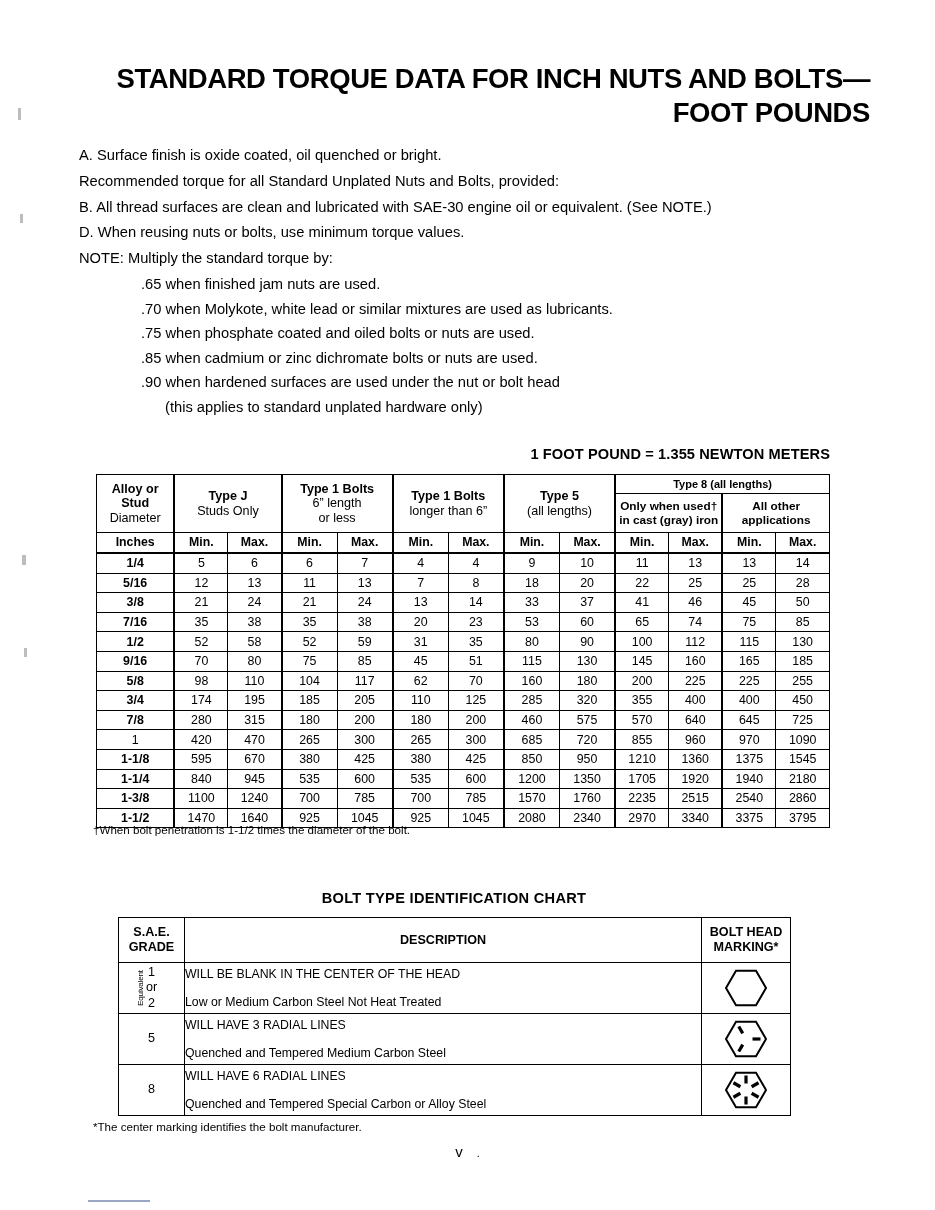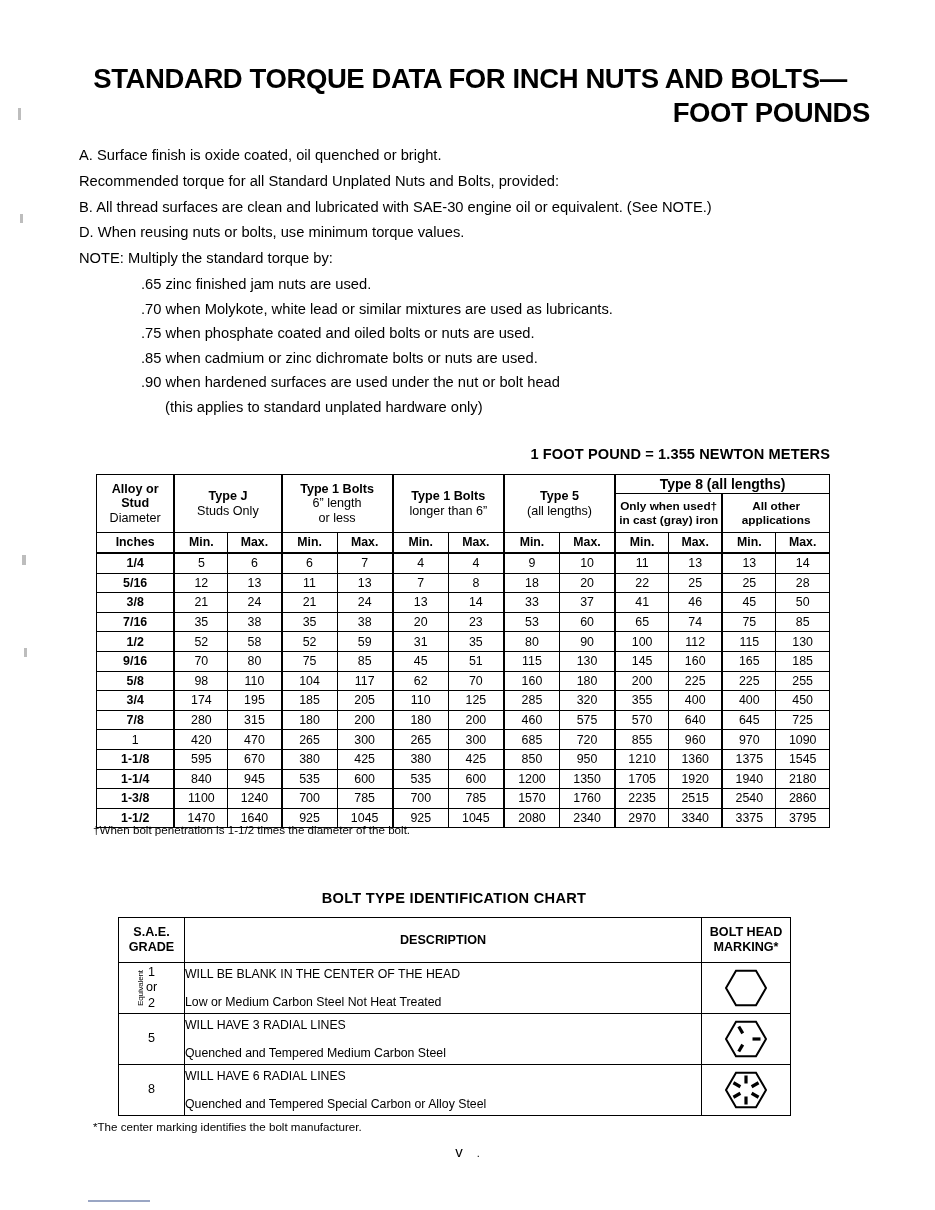--- a/index.html
+++ b/index.html
@@ -32,21 +32,21 @@
     width: 800px;
     text-align: center;
   }
   .title-line {
     font-weight: bold;
     font-size: 27.5px;
     letter-spacing: -0.4px;
     line-height: 34px;
     white-space: nowrap;
   }
-  .title-line-1 { text-align: center; }
+  .title-line-1 { text-align: right; }
   .title-line-2 { text-align: right; }
 
   
   .intro {
     position: absolute;
     left: 79px;
     top: 143px;
     width: 790px;
     font-size: 14.7px;
     line-height: 25.8px;
@@ -99,21 +99,21 @@
   }
   th.grp {
     height: 56px;
     font-size: 12.6px;
   }
   th.grp .sub {
     font-weight: normal;
   }
   th.grp8-top {
     height: 18px;
-    font-size: 14px;
+    font-size: 11px;
     margin-top: 15px;
   }
   th.grp8-sub {
     height: 38px;
     font-weight: normal;
     font-size: 11.8px;
     line-height: 13.6px;
   }
   th.diam {
     height: 56px;
@@ -269,21 +269,21 @@
     <div class="title-line title-line-2">FOOT POUNDS</div>
   </div>
 
   <div class="intro">
     <div class="intro-row">A.  Surface finish is oxide coated, oil quenched or bright.</div>
     <div class="intro-row lead">Recommended torque for all Standard Unplated Nuts and Bolts, provided:</div>
     <div class="intro-row">B.  All thread surfaces are clean and lubricated with SAE-30 engine oil or equivalent. (See NOTE.)</div>
     <div class="intro-row">D.  When reusing nuts or bolts, use minimum torque values.</div>
     <div class="intro-row note-label">NOTE:  Multiply the standard torque by:</div>
     <div class="multipliers">
-      <div>.65 zinc finished jam nuts are used.</div>
+      <div>.65 when finished jam nuts are used.</div>
       <div>.70 when Molykote, white lead or similar mixtures are used as lubricants.</div>
       <div>.75 when phosphate coated and oiled bolts or nuts are used.</div>
       <div>.85 when cadmium or zinc dichromate bolts or nuts are used.</div>
       <div>.90 when hardened surfaces are used under the nut or bolt head</div>
       <div class="mult-indent">(this applies to standard unplated hardware only)</div>
     </div>
   </div>
 
   <div class="conv-heading">1 FOOT POUND  =  1.355 NEWTON METERS</div>
 

